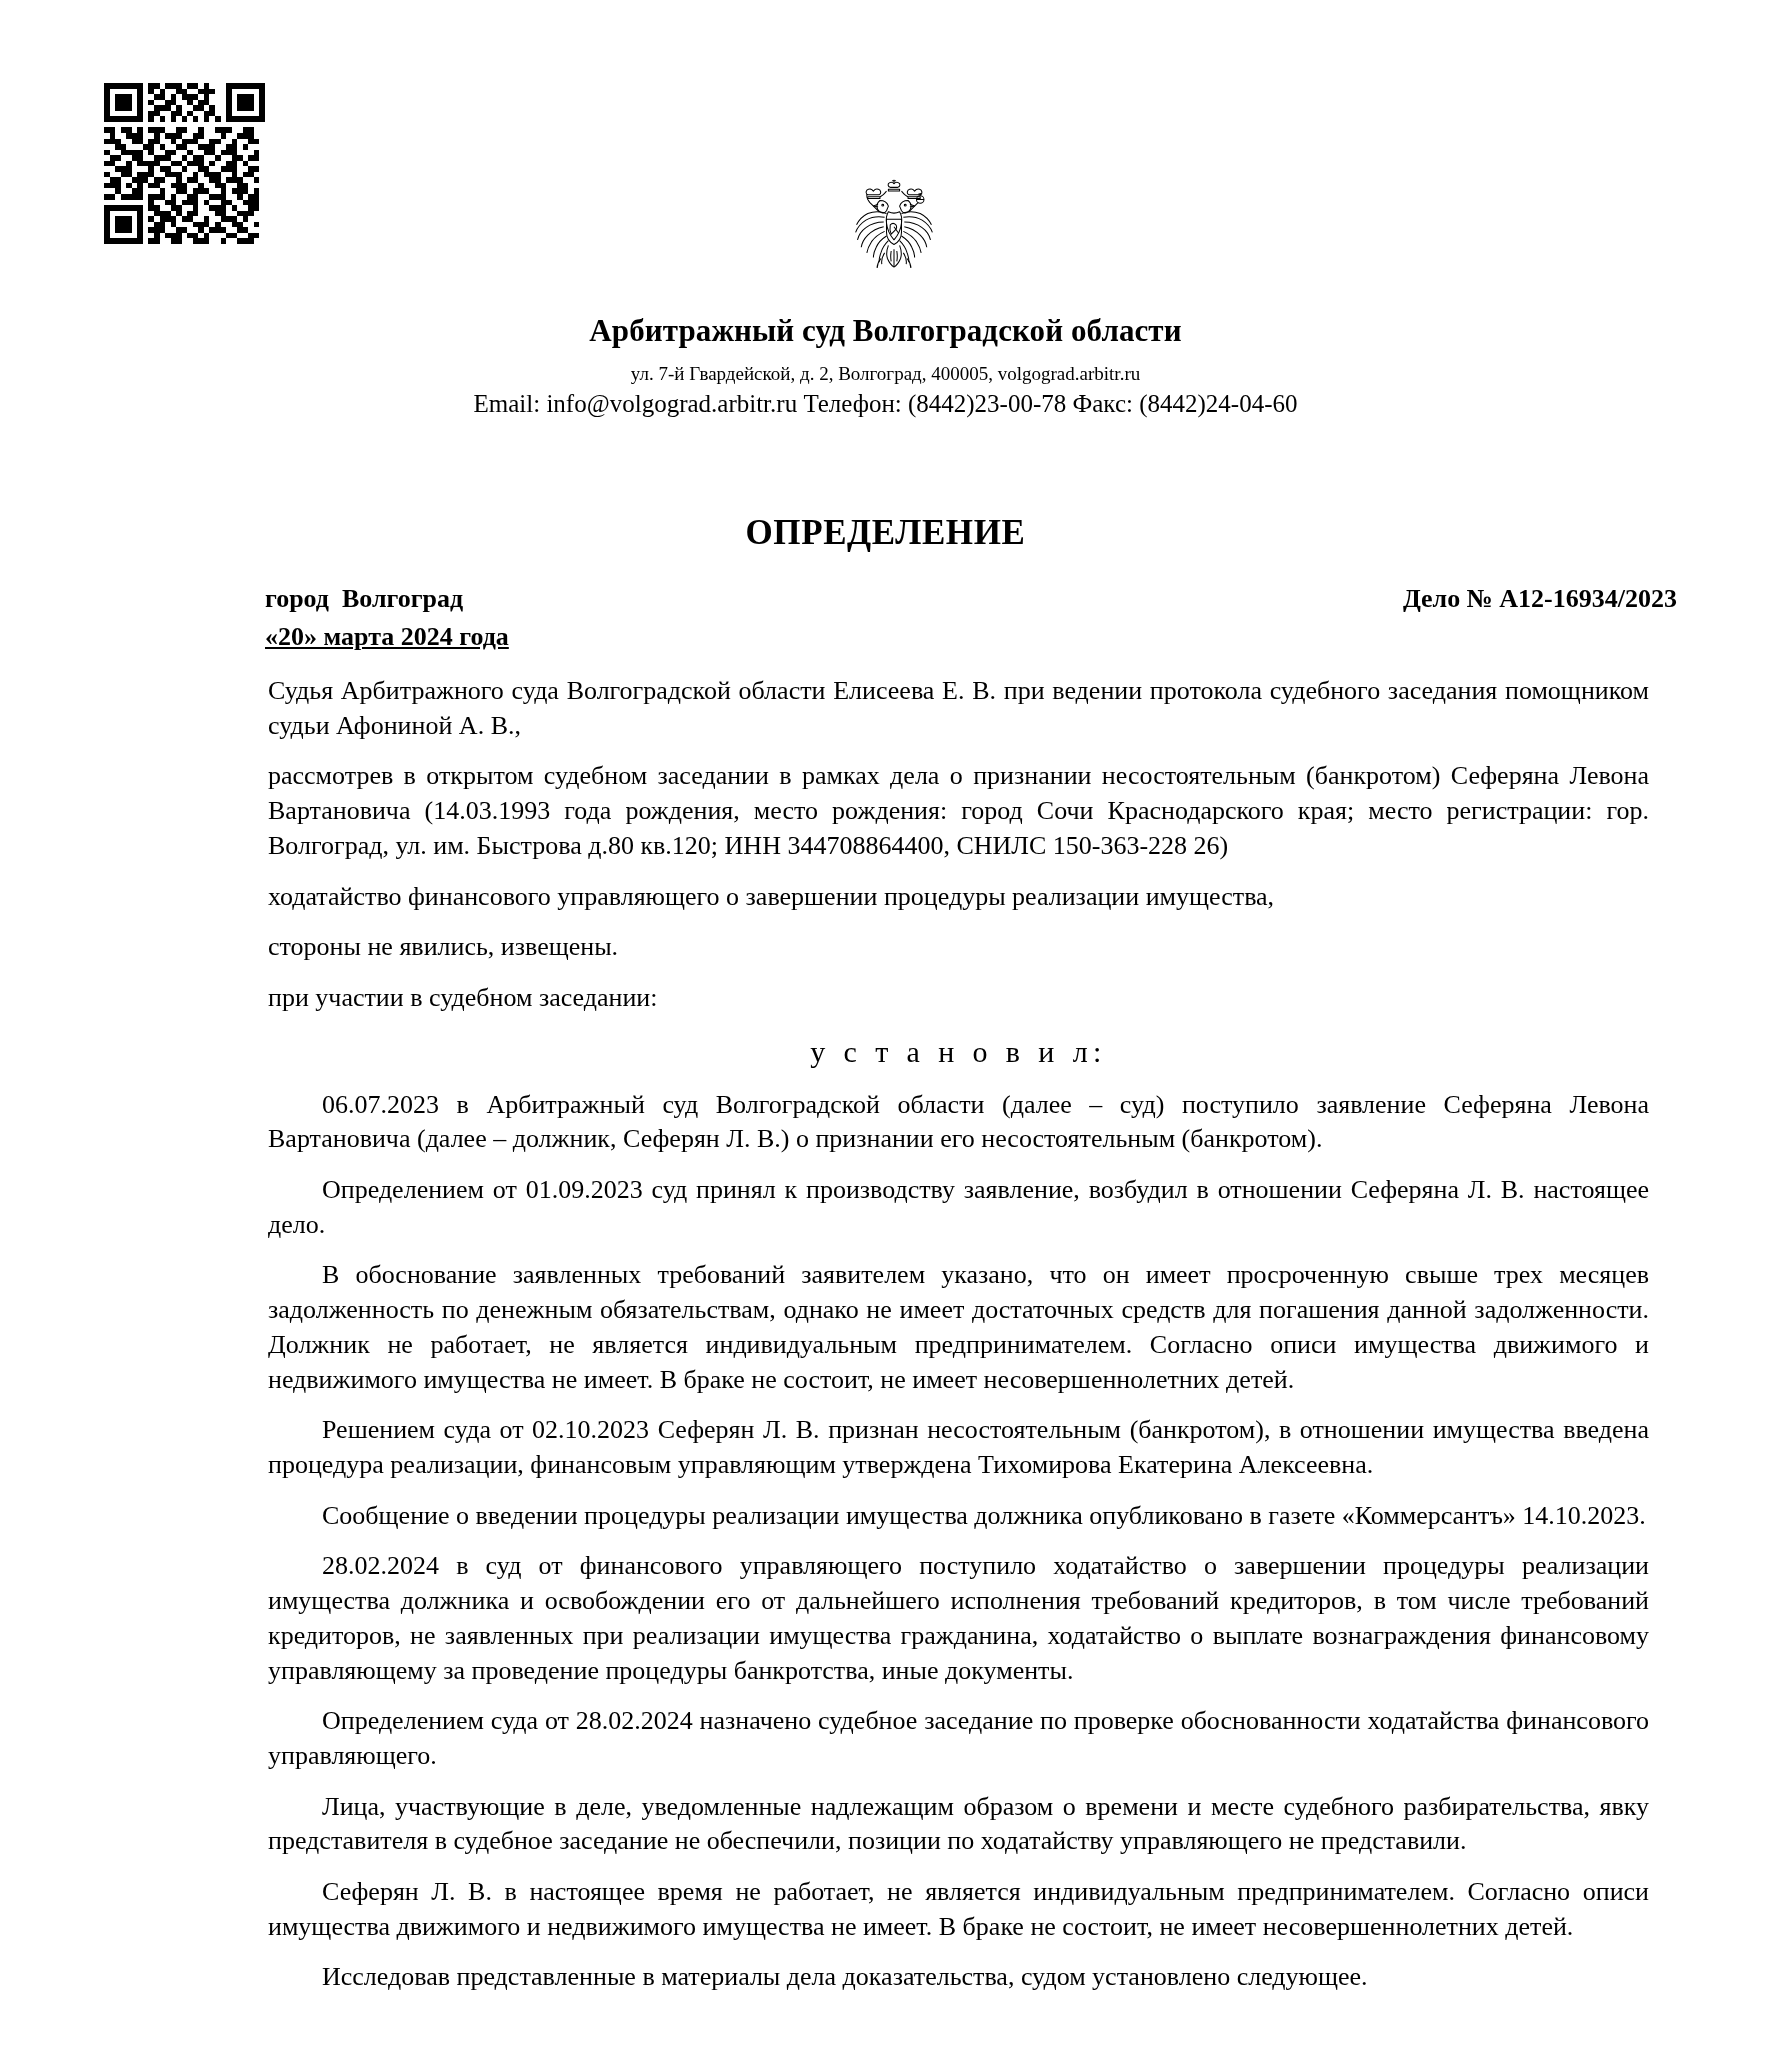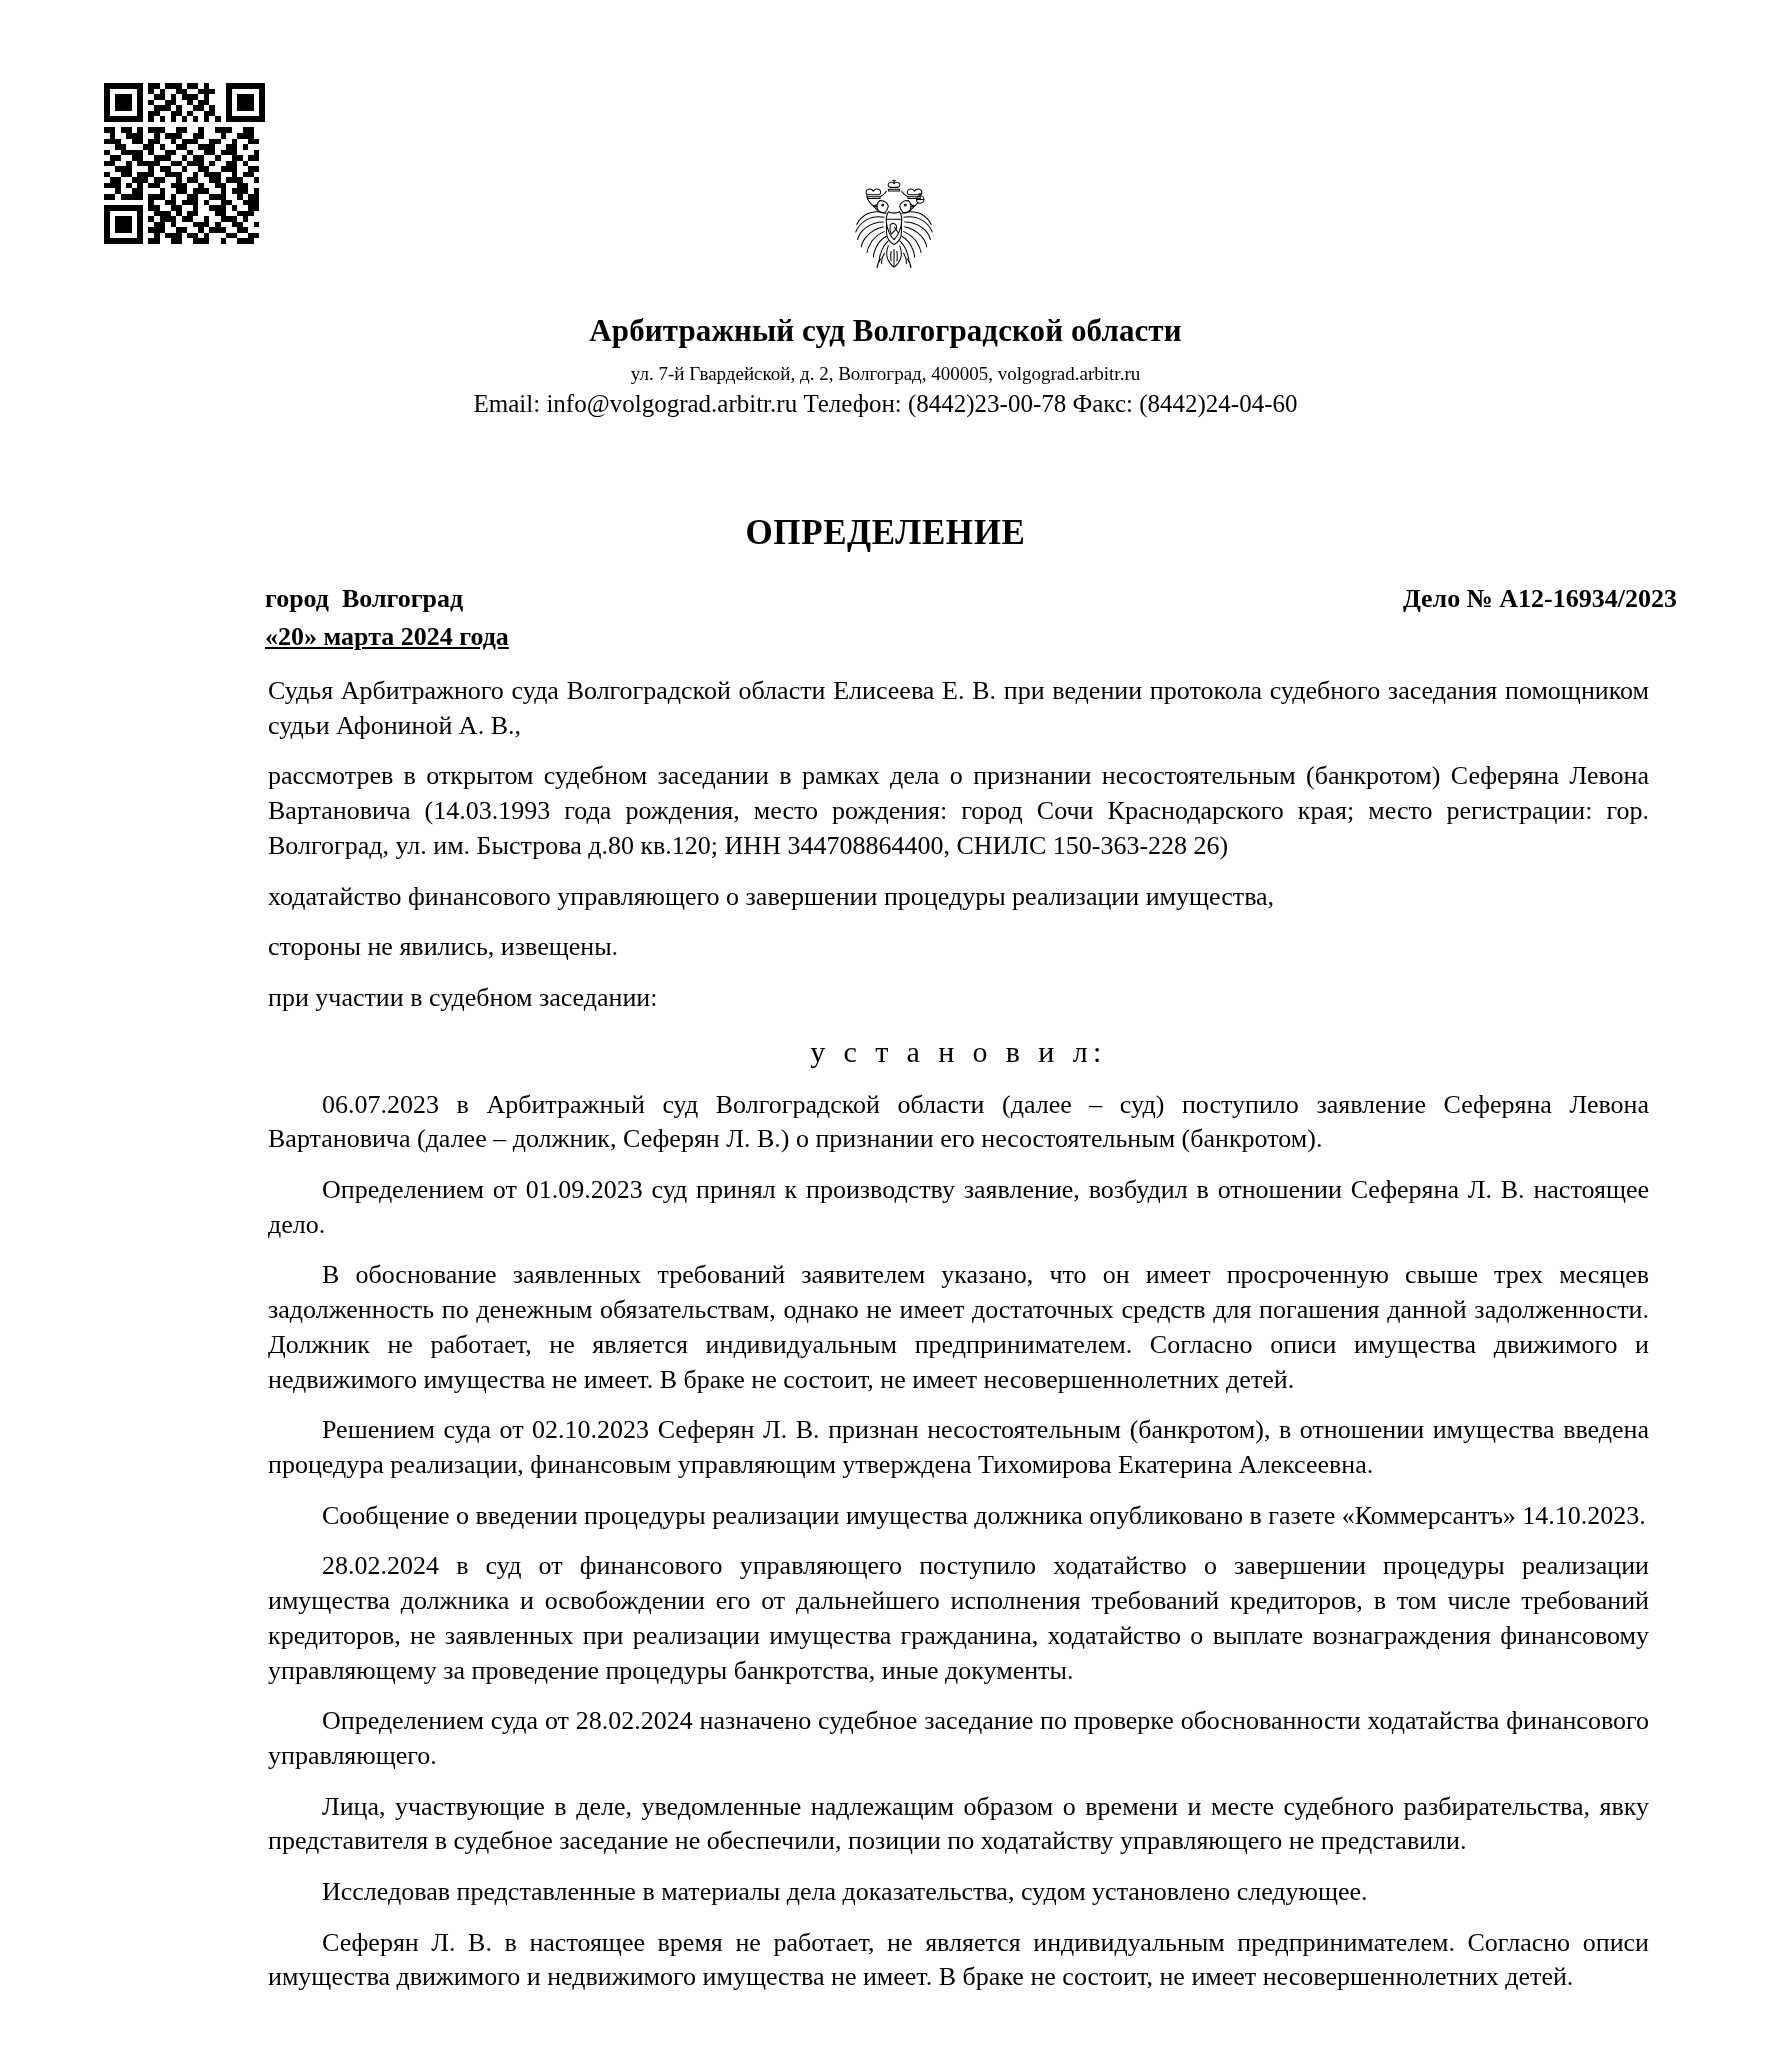--- a/index.html
+++ b/index.html
@@ -426,18 +426,18 @@
     <div class="ustanovil">у с т а н о в и л:</div>
 
     <p class="ind">06.07.2023 в Арбитражный суд Волгоградской области (далее – суд) поступило заявление Сеферяна Левона Вартановича (далее – должник, Сеферян Л. В.) о признании его несостоятельным (банкротом).</p>
     <p class="ind">Определением от 01.09.2023 суд принял к производству заявление, возбудил в отношении Сеферяна Л. В. настоящее дело.</p>
     <p class="ind">В обоснование заявленных требований заявителем указано, что он имеет просроченную свыше трех месяцев задолженность по денежным обязательствам, однако не имеет достаточных средств для погашения данной задолженности. Должник не работает, не является индивидуальным предпринимателем. Согласно описи имущества движимого и недвижимого имущества не имеет. В браке не состоит, не имеет несовершеннолетних детей.</p>
     <p class="ind">Решением суда от 02.10.2023 Сеферян Л. В.  признан несостоятельным (банкротом), в отношении имущества введена процедура реализации, финансовым управляющим утверждена Тихомирова Екатерина Алексеевна.</p>
     <p class="ind">Сообщение о введении процедуры реализации имущества должника опубликовано в газете «Коммерсантъ» 14.10.2023.</p>
     <p class="ind">28.02.2024 в суд от финансового управляющего поступило ходатайство о завершении процедуры реализации имущества должника и освобождении его от дальнейшего исполнения требований кредиторов, в том числе требований кредиторов, не заявленных при реализации имущества гражданина, ходатайство о выплате вознаграждения финансовому управляющему за проведение процедуры банкротства, иные документы.</p>
     <p class="ind">Определением суда от 28.02.2024 назначено судебное заседание по проверке обоснованности ходатайства финансового управляющего.</p>
     <p class="ind">Лица, участвующие в деле, уведомленные надлежащим образом о времени и месте судебного разбирательства, явку представителя в судебное заседание не обеспечили, позиции по ходатайству управляющего не представили.</p>
+    <p class="ind">Сеферян Л. В.  в настоящее время не работает, не является индивидуальным предпринимателем. Согласно описи имущества движимого и недвижимого имущества не имеет. В браке не состоит, не имеет несовершеннолетних детей.</p>
     <p class="ind">Исследовав представленные в материалы дела доказательства, судом установлено следующее.</p>
-    <p class="ind">Сеферян Л. В.  в настоящее время не работает, не является индивидуальным предпринимателем. Согласно описи имущества движимого и недвижимого имущества не имеет. В браке не состоит, не имеет несовершеннолетних детей.</p>
   </div>
 
 </div>
 
 
 </body></html>

